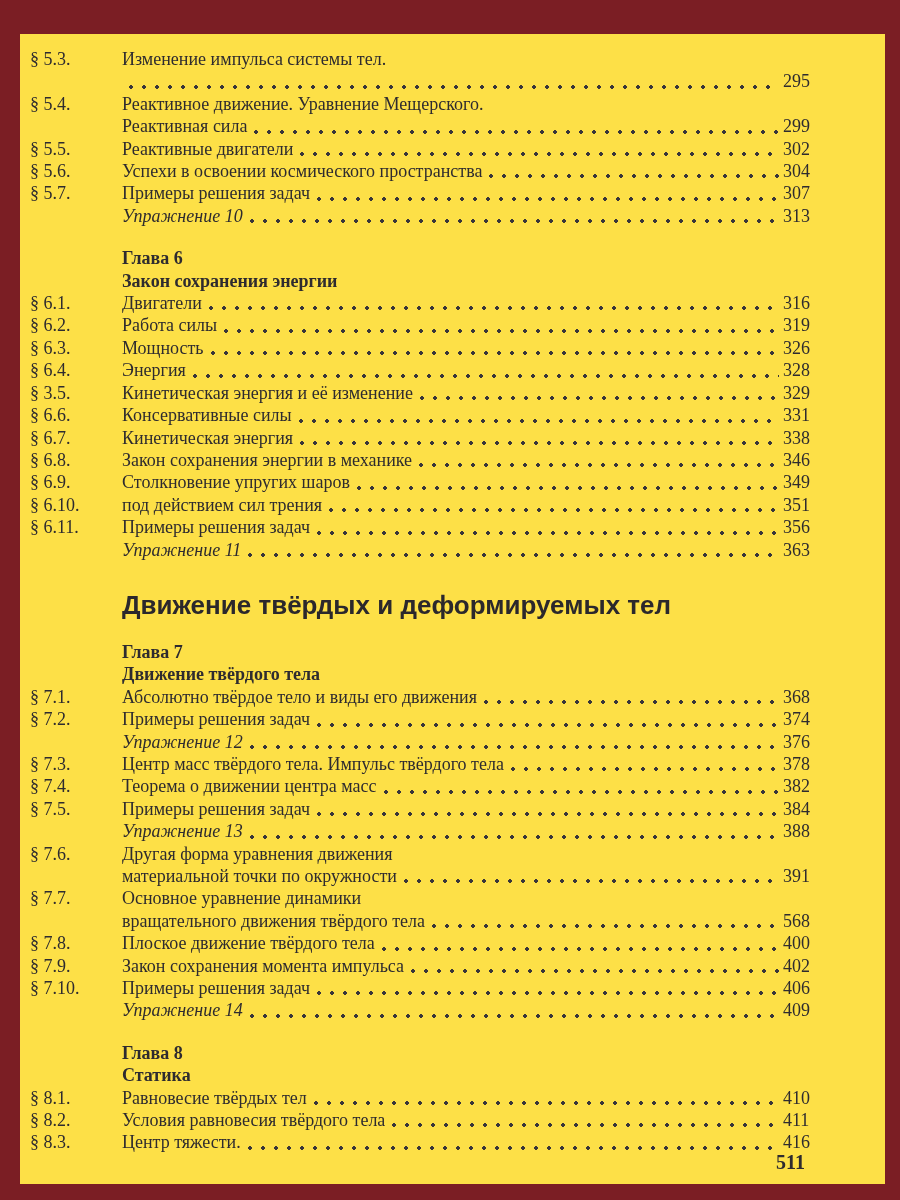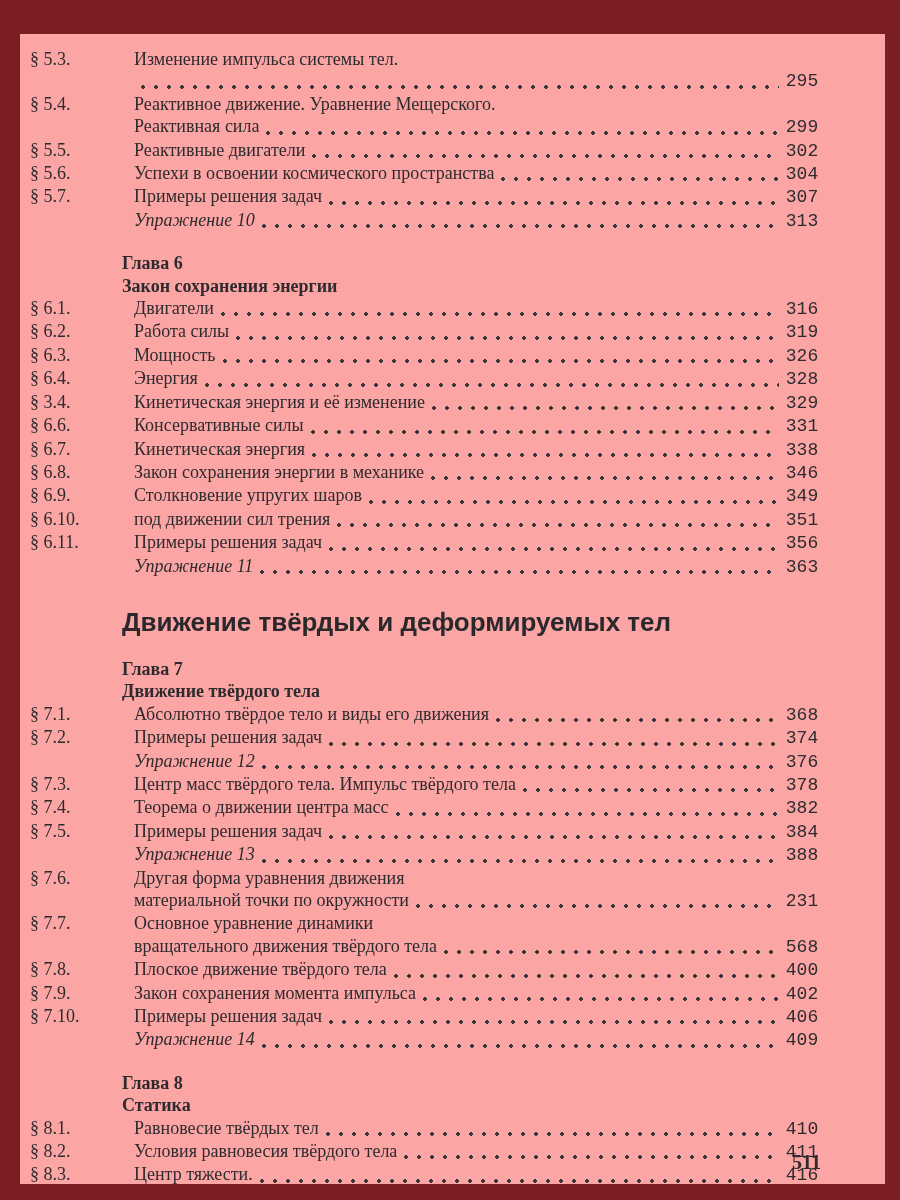--- a/index.html
+++ b/index.html
@@ -6,65 +6,65 @@
   body {
     width:900px; height:1200px;
     background:#7b1e24;
     font-family:"Liberation Serif", serif;
     position:relative;
     overflow:hidden;
   }
   .page {
     position:absolute;
     top:34px; left:20px; right:15px; bottom:16px;
-    background:#fca5a5;
+    background:#fde047;
     overflow:hidden;
   }
   .content {
     padding:14px 64px 0 10px;
     color:#2e2b2f;
     font-size:18px;
     line-height:22.4px;
   }
   .toc-block { margin:0; }
   .row { display:flex; }
   .num {
     width:92px; flex:none;
     white-space:pre;
   }
-  .body { flex:1; min-width:0;margin-left:12px; }
+  .body { flex:1; min-width:0; }
   .line { }
   .line.last { display:flex; align-items:baseline; }
   .t { white-space:nowrap; }
   .row.italic .t { font-style:italic; }
   .dots {
     flex:1; min-width:10px;
     align-self:flex-end;
     height:4px;
     margin:0 4px 4px 7px;
     background-image:radial-gradient(circle at 2px 2px, #39363a 1.6px, transparent 2px);
     background-repeat:repeat-x;
     background-size:13px 4px;
   }
-  .pg { flex:none; min-width:38px; text-align:center;font-family:Liberation Mono, monospace; }
+  .pg { flex:none; min-width:38px; text-align:left; }
   .chapter {
     margin:20px 0 0 92px;
     font-weight:700;
   }
   .part {
     margin:28px 0 6px 92px;
     font-family:"Liberation Sans", sans-serif;
     font-weight:700;
     font-size:26px;
     line-height:32px;
     color:#2b282c;
   }
   .footer {
     position:absolute;
-    right:64px; bottom:10px;
+    right:80px; bottom:10px;
     font-size:20px;
     font-weight:700;
     color:#2e2b2f;
   }
 </style>
 </head>
 <body>
 
 <div class="page">
   <div class="content">
@@ -170,21 +170,21 @@
           <span class="num">§ 6.4.</span>
           <div class="body">
             <div class="line last">
               <span class="t">Энергия</span>
               <span class="dots"></span>
               <span class="pg">328</span>
             </div>
           </div>
         </div>
         <div class="row">
-          <span class="num">§ 3.4.</span>
+          <span class="num">§ 3.5.</span>
           <div class="body">
             <div class="line last">
               <span class="t">Кинетическая энергия и её изменение</span>
               <span class="dots"></span>
               <span class="pg">329</span>
             </div>
           </div>
         </div>
         <div class="row">
           <span class="num">§ 6.6.</span>
@@ -223,21 +223,21 @@
               <span class="t">Столкновение упругих шаров</span>
               <span class="dots"></span>
               <span class="pg">349</span>
             </div>
           </div>
         </div>
         <div class="row">
           <span class="num">§ 6.10.</span>
           <div class="body">
             <div class="line last">
-              <span class="t">под движении сил трения</span>
+              <span class="t">под действием сил трения</span>
               <span class="dots"></span>
               <span class="pg">351</span>
             </div>
           </div>
         </div>
         <div class="row">
           <span class="num">§ 6.11.</span>
           <div class="body">
             <div class="line last">
               <span class="t">Примеры решения задач</span>
@@ -333,21 +333,21 @@
             </div>
           </div>
         </div>
         <div class="row">
           <span class="num">§ 7.6.</span>
           <div class="body">
             <div class="line">Другая форма уравнения движения</div>
             <div class="line last">
               <span class="t">материальной точки по окружности</span>
               <span class="dots"></span>
-              <span class="pg">231</span>
+              <span class="pg">391</span>
             </div>
           </div>
         </div>
         <div class="row">
           <span class="num">§ 7.7.</span>
           <div class="body">
             <div class="line">Основное уравнение динамики</div>
             <div class="line last">
               <span class="t">вращательного движения твёрдого тела</span>
               <span class="dots"></span>

